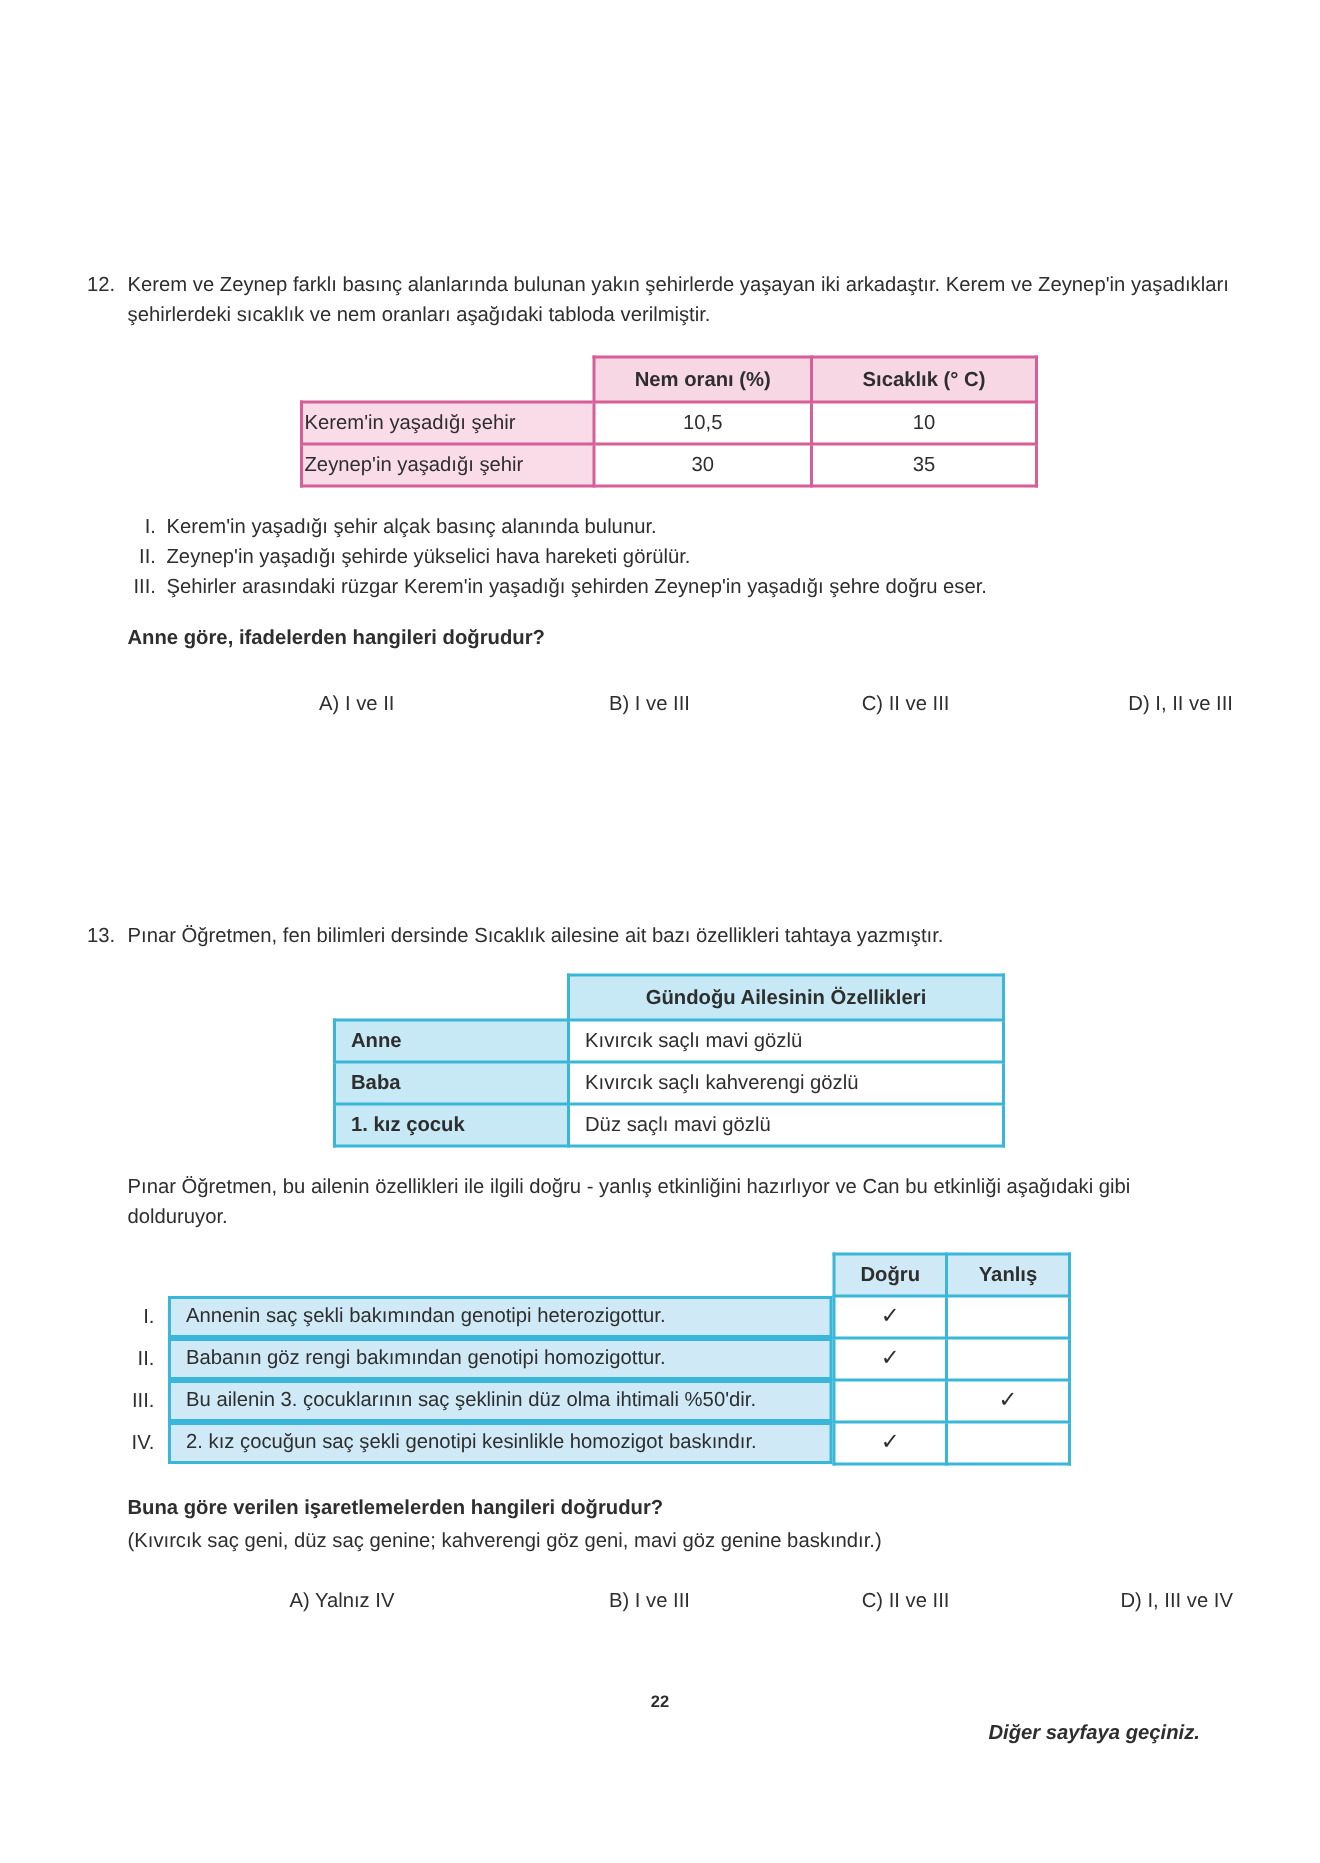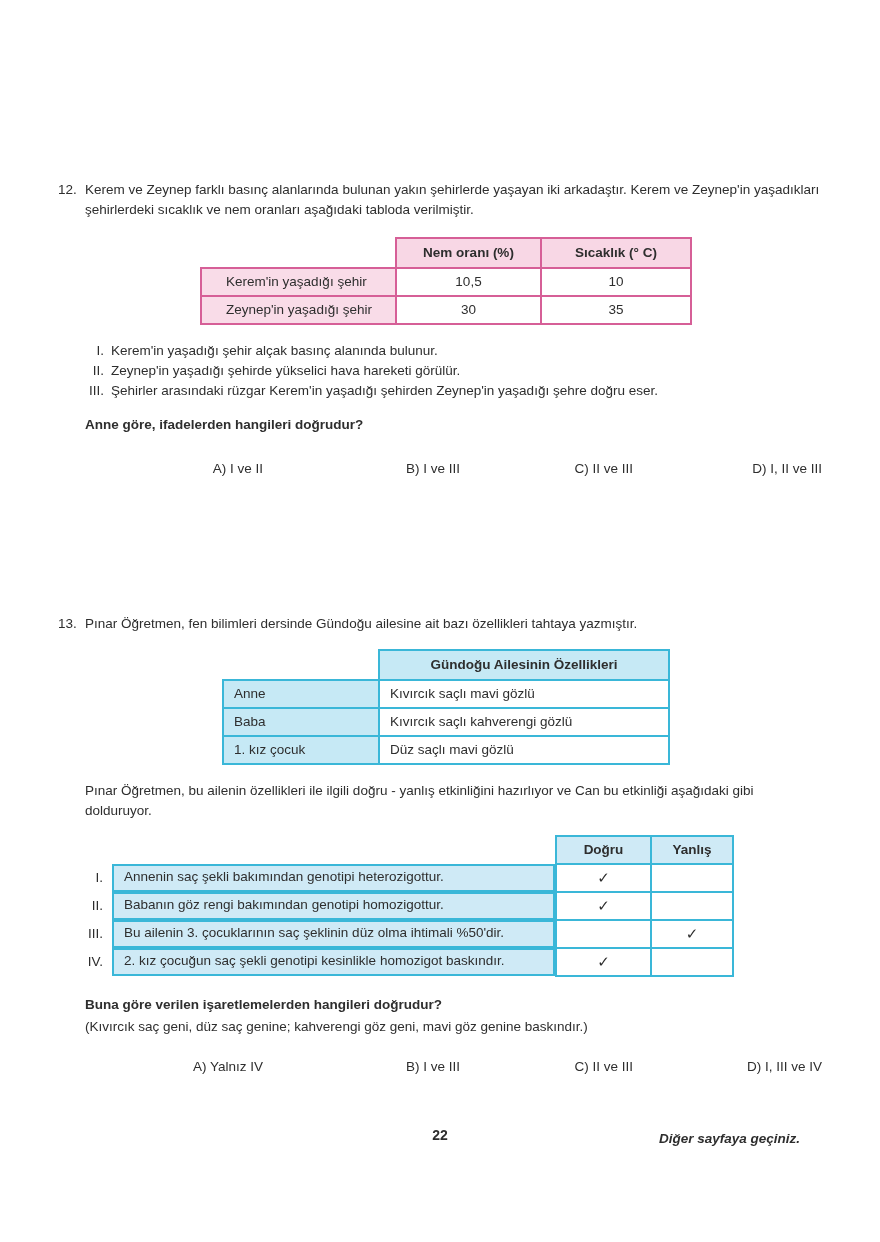--- a/index.html
+++ b/index.html
@@ -13,55 +13,55 @@
   .qtext { flex: 1; }
 
   table { border-collapse: collapse; table-layout: fixed; }
   td { font-size: 13.5px; vertical-align: middle; }
   .ghost { border: none !important; background: transparent !important; }
 
   
   .t1 { margin: 17px 0 0 142px; }
   .t1 td { border: 2px solid #d65f97; height: 28px; }
   .t1 td.h { background: #f8d7e5; font-weight: bold; text-align: center; height: 30px; }
-  .t1 td.lbl { background: #f9dce8; padding-left: 24px; }
+  .t1 td.lbl { background: #f9dce8; padding-left: 1px; }
   .t1 td.val { background: #ffffff; text-align: center; }
 
   
   .stmts { margin-top: 16px; }
   .stmt { display: flex; }
   .stmt .num { width: 46px; text-align: right; flex: none; margin-right: 7px; }
   .boldq { font-weight: bold; margin: 14px 0 0 27px; }
 
   
   .opts { display: grid; grid-template-columns: 185px 197px 173px auto; margin: 24px 0 0 20px; text-align: right; }
 
   
   .t2 { margin: 15px 0 0 164px; }
   .t2 td { border: 2px solid #3ab7d8; height: 28px; }
   .t2 td.h { background: #c6e9f5; font-weight: bold; text-align: center; height: 30px; }
-  .t2 td.lbl { background: #c6e9f5; font-weight: normal; padding-left: 10px; }
+  .t2 td.lbl { background: #c6e9f5; font-weight: bold; padding-left: 10px; }
   .t2 td.val { background: #ffffff; padding-left: 10px; }
 
   .para { margin: 16px 0 0 27px; }
 
   
   .t3 { margin: 14px 0 0 0; }
   .t3 td { border: 2px solid #3ab7d8; height: 28px; }
   .t3 td.h { background: #cfeaf6; font-weight: bold; text-align: center; }
   .t3 td.stmt { background: #cfeaf6; padding-left: 10px; }
   .t3 td.chk { background: #ffffff; text-align: center; font-size: 15px; }
   .t3 td.num { text-align: right; padding-right: 9px; }
 
   .note { margin: 2px 0 0 27px; }
   .opts2 { margin-top: 20px; }
 
   .footer { position: absolute; left: 0; top: 1125px; width: 100%; height: 22px; }
-  .pageno { position: absolute; left: 0; width: 100%; text-align: center; font-weight: bold; font-size: 14px; }
-  .nextpage { position: absolute; right: 80px; top: 4px; font-weight: bold; font-style: italic; }
+  .pageno { position: absolute; left: 0; width: 100%; text-align: center; font-weight: bold; font-size: 11px; }
+  .nextpage { position: absolute; right: 80px; top: 20px; font-weight: bold; font-style: italic; }
 </style>
 </head>
 <body>
 
 <div class="page">
 
   <section>
     <div class="qhead">
       <span class="qnum">12.</span>
       <span class="qtext">Kerem ve Zeynep farklı basınç alanlarında bulunan yakın şehirlerde yaşayan iki arkadaştır. Kerem ve Zeynep'in yaşadıkları şehirlerdeki sıcaklık ve nem oranları aşağıdaki tabloda verilmiştir.</span>
@@ -108,21 +108,21 @@
       <span>A) I ve II</span>
       <span>B) I ve III</span>
       <span>C) II ve III</span>
       <span>D) I, II ve III</span>
     </div>
   </section>
 
   <section style="margin-top:135px">
     <div class="qhead">
       <span class="qnum">13.</span>
-      <span class="qtext">Pınar Öğretmen, fen bilimleri dersinde Gündoğu ailesine ait bazı özellikleri tahtaya yazmıştır.</span>
+      <span class="qtext">Pınar Öğretmen, fen bilimleri dersinde Sıcaklık ailesine ait bazı özellikleri tahtaya yazmıştır.</span>
     </div>
 
     <table class="t2">
       <tbody>
           <tr>
         <td class="ghost" style="width:156px"></td>
         <td class="h" style="width:290px">Gündoğu Ailesinin Özellikleri</td>
       </tr>
       <tr>
         <td class="lbl">Anne</td>
@@ -139,21 +139,21 @@
     </tbody>
       </table>
 
     <div class="para">Pınar Öğretmen, bu ailenin özellikleri ile ilgili doğru - yanlış etkinliğini hazırlıyor ve Can bu etkinliği aşağıdaki gibi dolduruyor.</div>
 
     <table class="t3">
       <tbody>
           <tr>
         <td class="ghost" style="width:54px"></td>
         <td class="ghost" style="width:444px"></td>
-        <td class="h" style="width:95px">Doğru</td>
+        <td class="h" style="width:75px">Doğru</td>
         <td class="h" style="width:82px">Yanlış</td>
       </tr>
       <tr>
         <td class="ghost num">I.</td>
         <td class="stmt">Annenin saç şekli bakımından genotipi heterozigottur.</td>
         <td class="chk">✓</td>
         <td class="chk"></td>
       </tr>
       <tr>
         <td class="ghost num">II.</td>

